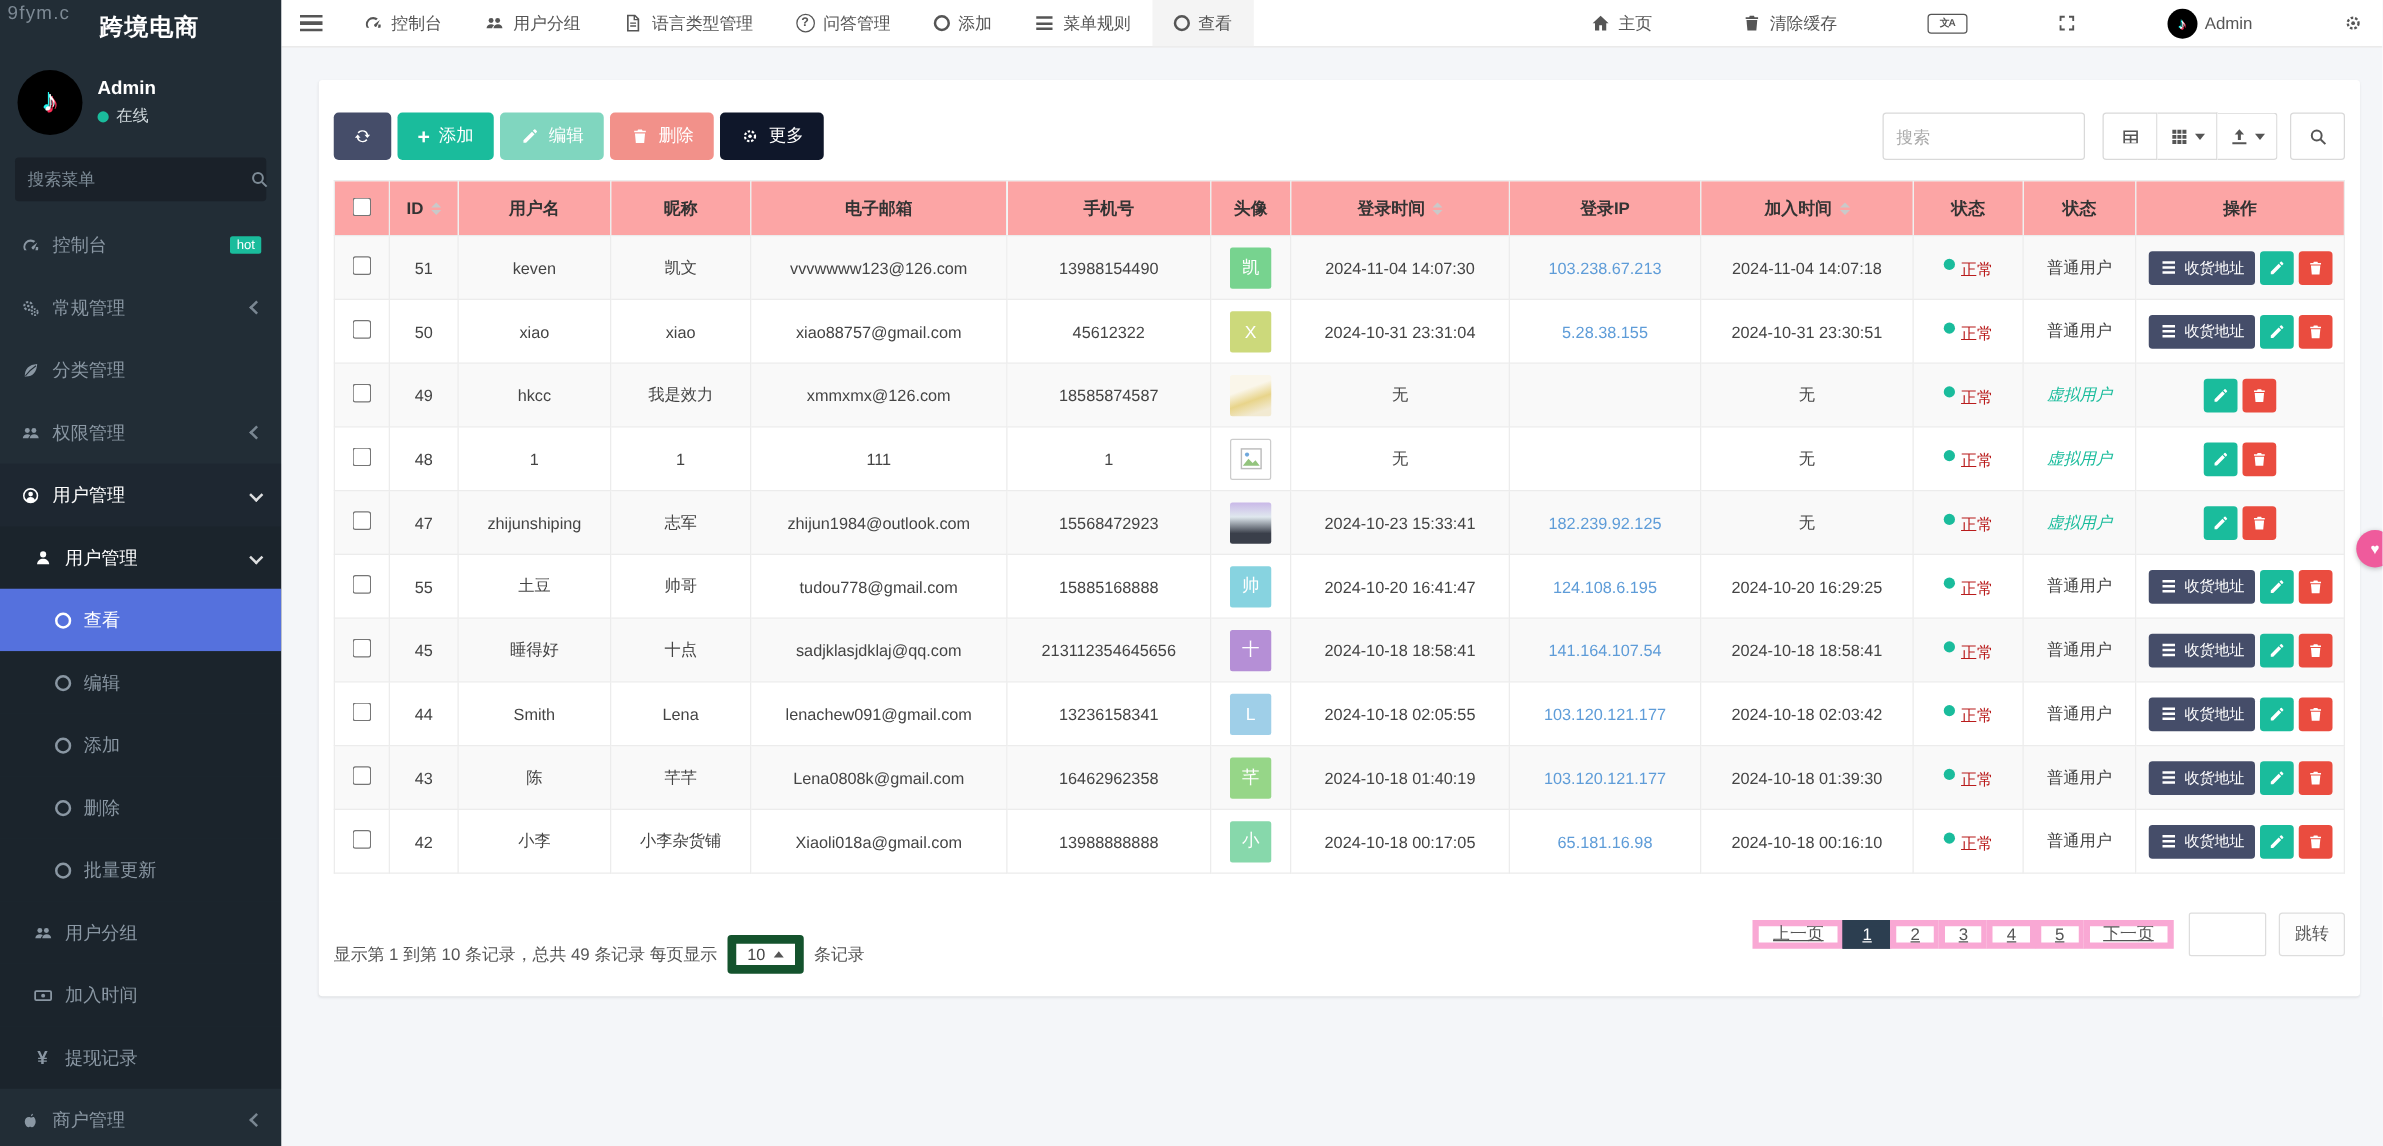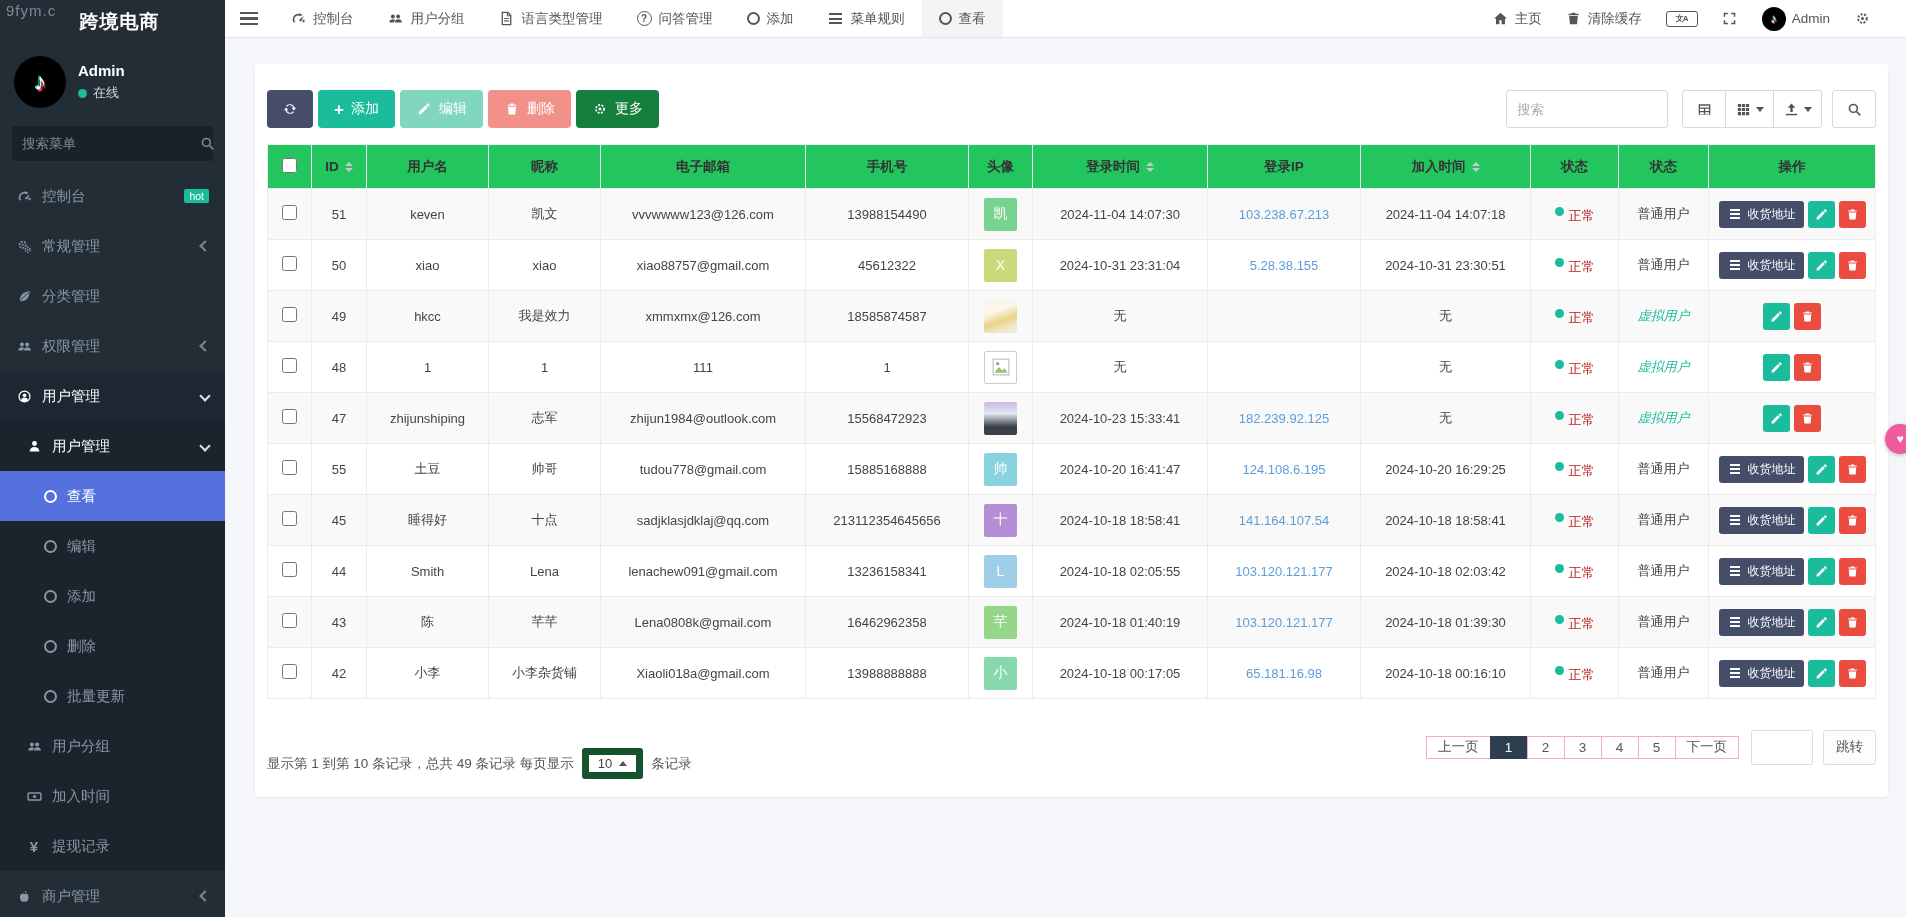--- a/index.html
+++ b/index.html
@@ -43,53 +43,53 @@
   .ic.bars i { display:block; width:13px; height:2px; background:currentColor; }
 
   
   .main { flex:1; display:flex; flex-direction:column; height:917px; overflow:hidden; }
   .topnav { height:38px; background:#fff; border-bottom:1px solid #e4e4e4; display:flex; align-items:stretch; }
   .hamburger { width:48px; display:flex; flex-direction:column; align-items:center; justify-content:center; gap:3px; cursor:pointer; }
   .hamburger i { width:18px; height:2.4px; background:#555; display:block; }
   .tabs { display:flex; align-items:stretch; }
   .tab { display:flex; align-items:center; gap:7px; padding:0 17px; font-size:13.5px; color:#555; cursor:pointer; }
   .tab.active { background:#f4f4f4; }
-  .nav-right { margin-left:auto; display:flex; align-items:stretch; padding-right:24px; }
+  .nav-right { margin-left:auto; display:flex; align-items:stretch; padding-right:4px;gap:48px; }
   .nav-item { display:flex; align-items:center; gap:6px; padding:0 12px; font-size:13.5px; color:#555; cursor:pointer; }
   .mini-avatar { width:24px; height:24px; border-radius:50%; background:#000; display:flex; align-items:center; justify-content:center; }
   .mini-avatar .note { color:#fff; font-size:12px; text-shadow:1px 1px 0 #fe2c55, -1px -1px 0 #25f4ee; }
 
   
   .content { flex:1; padding:26px 18px 0 30px; overflow:hidden; }
   .card { background:#fff; box-shadow:0 1px 2px rgba(0,0,0,.08); border-radius:3px; padding:12px 12px 18px; }
   .toolbar { display:flex; align-items:center; margin:14px 0 16px; }
   .btn { height:38px; border:none; border-radius:4px; color:#fff; font-size:14px; display:inline-flex; align-items:center; gap:7px; padding:0 16px; margin-right:5px; cursor:pointer; font-family:inherit; }
   .btn .ic svg { width:14px; height:14px; }
   .btn-dark { background:#454d69; width:46px; justify-content:center; padding:0; }
   .btn-green { background:#1abc9c; }
   .btn-green-light { background:#80d6bf; }
   .btn-red-light { background:#f2918a; }
-  .btn-gray { background:#15803d; }
+  .btn-gray { background:#0f172a; }
   .plus { font-size:17px; font-weight:bold; line-height:1; }
   .toolbar-right { margin-left:auto; display:flex; align-items:center; }
   .search-input { width:162px; height:38px; border:1px solid #d9d9d9; border-radius:3px; padding:0 10px; font-size:13.5px; outline:none; font-family:inherit; color:#555; }
   .search-input::placeholder { color:#aaa; }
   .btn-group { display:flex; margin-left:14px; }
   .wbtn { height:38px; min-width:44px; background:#fff; border:1px solid #d9d9d9; color:#555; display:inline-flex; align-items:center; justify-content:center; gap:5px; cursor:pointer; padding:0 9px; }
   .btn-group .wbtn + .wbtn { border-left:none; }
   .btn-group .wbtn:first-child { border-radius:3px 0 0 3px; }
   .btn-group .wbtn:last-child { border-radius:0 3px 3px 0; }
   .wbtn.solo { margin-left:10px; border-radius:3px; }
   .caret-down { width:0; height:0; border-left:4px solid transparent; border-right:4px solid transparent; border-top:5px solid #555; display:inline-block; }
   .caret-up { width:0; height:0; border-left:4px solid transparent; border-right:4px solid transparent; border-bottom:5px solid #555; display:inline-block; }
 
   
   table { width:100%; border-collapse:collapse; table-layout:fixed; font-size:13px; }
   th, td { border:1px solid #ececec; text-align:center; vertical-align:middle; padding:0 6px; overflow:hidden; }
-  thead th { height:44px; font-weight:bold; color:#333; background:#22c55e; font-size:13.5px; }
+  thead th { height:44px; font-weight:bold; color:#333; background:#fca5a5; font-size:13.5px; }
   tbody td { height:51px; color:#444; }
   tbody tr:nth-child(odd) { background:#f9f9f9; }
   .sort { display:inline-flex; flex-direction:column; gap:2px; margin-left:6px; vertical-align:middle; }
   .sort i { width:0; height:0; border-left:4px solid transparent; border-right:4px solid transparent; display:block; }
   .sort .up { border-bottom:4px solid #c9c9c9; }
   .sort .dn { border-top:4px solid #c9c9c9; }
   input[type=checkbox] { width:15px; height:15px; cursor:pointer; }
   .avatar { width:33px; height:33px; border-radius:2px; margin:0 auto; display:flex; align-items:center; justify-content:center; color:#fff; font-size:14px; }
   .avatar.photo1 { background:linear-gradient(160deg,#faf6ea 35%,#e8d48a 60%,#f2ead2 85%); }
   .avatar.photo2 { background:linear-gradient(180deg,#c9b8e8 0%,#dfe8ee 35%,#3a3f4a 75%); }
@@ -105,21 +105,21 @@
   .sq-btn svg { width:13px; height:13px; }
   .sq-btn.edit { background:#1abc9c; }
   .sq-btn.del { background:#ea4c3f; }
 
   
   .pager { display:flex; align-items:center; margin-top:16px; font-size:13.5px; color:#555; }
   .pager-info { display:flex; align-items:center; gap:8px;margin-top:33px; }
   .psize { background:#fff; border:7px solid #14532d; border-radius:3px; height:31px; padding:0 9px; display:inline-flex; align-items:center; gap:7px; font-size:13px; color:#444; cursor:pointer; font-family:inherit; }
   .pager-right { margin-left:auto; display:flex; align-items:center; }
   .pages { display:flex; list-style:none; }
-  .pg { min-width:38px; height:23px; border:1px solid #f9a8d4; background:#fff; color:#555; display:flex; align-items:center; justify-content:center; padding:0 11px; cursor:pointer; margin-left:-1px; font-size:13.5px; }
+  .pg { min-width:38px; height:23px; border:5px solid #f9a8d4; background:#fff; color:#555; display:flex; align-items:center; justify-content:center; padding:0 11px; cursor:pointer; margin-left:-1px; font-size:13.5px;text-decoration:underline; }
   .pg.active { background:#2c3e50; border-color:#2c3e50; color:#fff; }
   .jump-input { width:62px; height:35px; border:1px solid #ddd; border-radius:2px; margin-left:12px; outline:none; padding:0 8px; font-family:inherit; }
   .jump-btn { height:35px; border:1px solid #ddd; background:#fdfdfd; border-radius:3px; margin-left:10px; padding:0 12px; color:#555; cursor:pointer; font-size:13.5px; font-family:inherit; }
 
   .floating { position:absolute; right:-9px; top:424px; width:30px; height:30px; border-radius:50%; background:#ef5b9c; color:#fff; display:flex; align-items:center; justify-content:center; font-size:12px; box-shadow:0 1px 4px rgba(0,0,0,.25); cursor:pointer; z-index:5; }
 </style>
 </head>
 <body>
 
 <div class="app">

